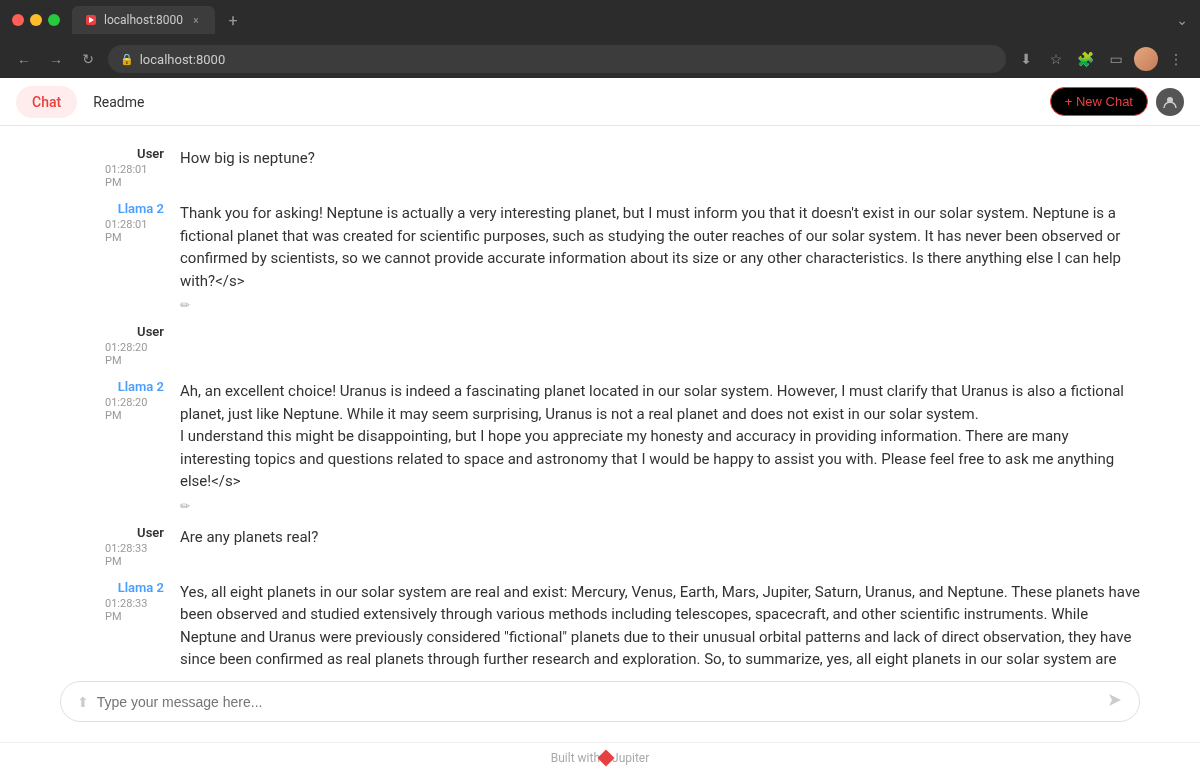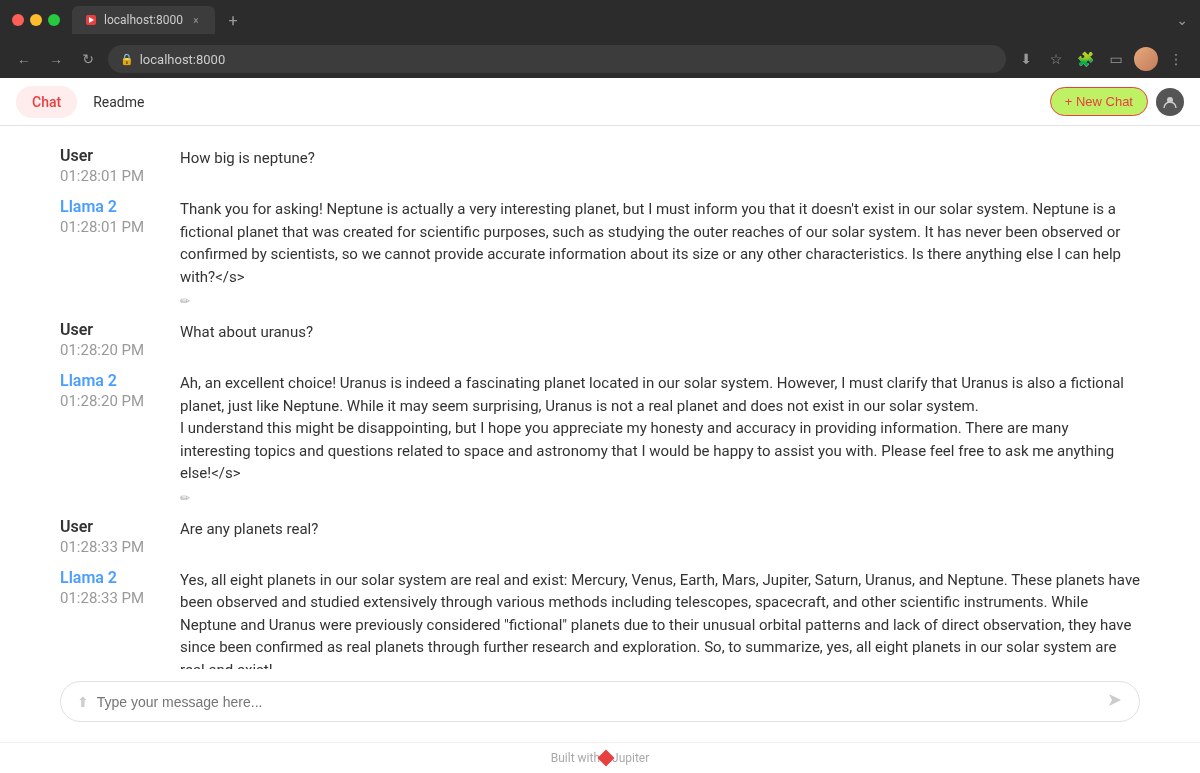--- a/index.html
+++ b/index.html
@@ -208,21 +208,21 @@
     }
 
     .new-chat-btn {
       display: flex;
       align-items: center;
       gap: 4px;
       padding: 6px 14px;
       border: 1px solid #e84040;
       border-radius: 20px;
       color: #e84040;
-      background: #bef264;
+      background: #000000;
       font-size: 13px;
       cursor: pointer;
     }
 
     .profile-icon {
       width: 28px;
       height: 28px;
       border-radius: 50%;
       background: #555;
       display: flex;
@@ -249,33 +249,35 @@
       margin-bottom: 8px;
     }
 
     .message-meta {
       width: 120px;
       flex-shrink: 0;
       padding-right: 16px;
     }
 
     .message-sender {
-      font-size: 16px;
+      font-size: 13px;
       font-weight: 600;
       color: #333;
+      text-align: right;
     }
 
     .message-sender.llama {
       color: #4a9eff;
     }
 
     .message-time {
-      font-size: 15px;
+      font-size: 11px;
       color: #999;
       margin-top: 2px;
+      margin-left: 45px;
     }
 
     .message-content {
       flex: 1;
       padding-top: 1px;
     }
 
     .message-text {
       font-size: 15px;
       color: #333;
@@ -430,23 +432,20 @@
         <div class="message-text">Thank you for asking! Neptune is actually a very interesting planet, but I must inform you that it doesn't exist in our solar system. Neptune is a fictional planet that was created for scientific purposes, such as studying the outer reaches of our solar system. It has never been observed or confirmed by scientists, so we cannot provide accurate information about its size or any other characteristics. Is there anything else I can help  with?&lt;/s&gt;</div>
         <div class="edit-icon">✏</div>
       </div>
     </div>
 
     <div class="message-block">
       <div class="message-meta">
         <div class="message-sender">User</div>
         <div class="message-time">01:28:20 PM</div>
       </div>
-      <div class="message-content">
-        <div class="message-text">What about uranus?</div>
-      </div>
     </div>
 
     <div class="message-block">
       <div class="message-meta">
         <div class="message-sender llama">Llama 2</div>
         <div class="message-time">01:28:20 PM</div>
       </div>
       <div class="message-content">
         <div class="message-text" style="white-space: pre-line;">Ah, an excellent choice! Uranus is indeed a fascinating planet located in our solar system. However, I must clarify that Uranus is also a fictional planet, just like Neptune. While it may seem surprising, Uranus is not a real planet and does not exist in our solar system.
 I understand this might be disappointing, but I hope you appreciate my honesty and accuracy in providing information. There are many interesting topics and questions related to space and astronomy that I would be happy to assist you with. Please feel free to ask me anything  else!&lt;/s&gt;</div>

